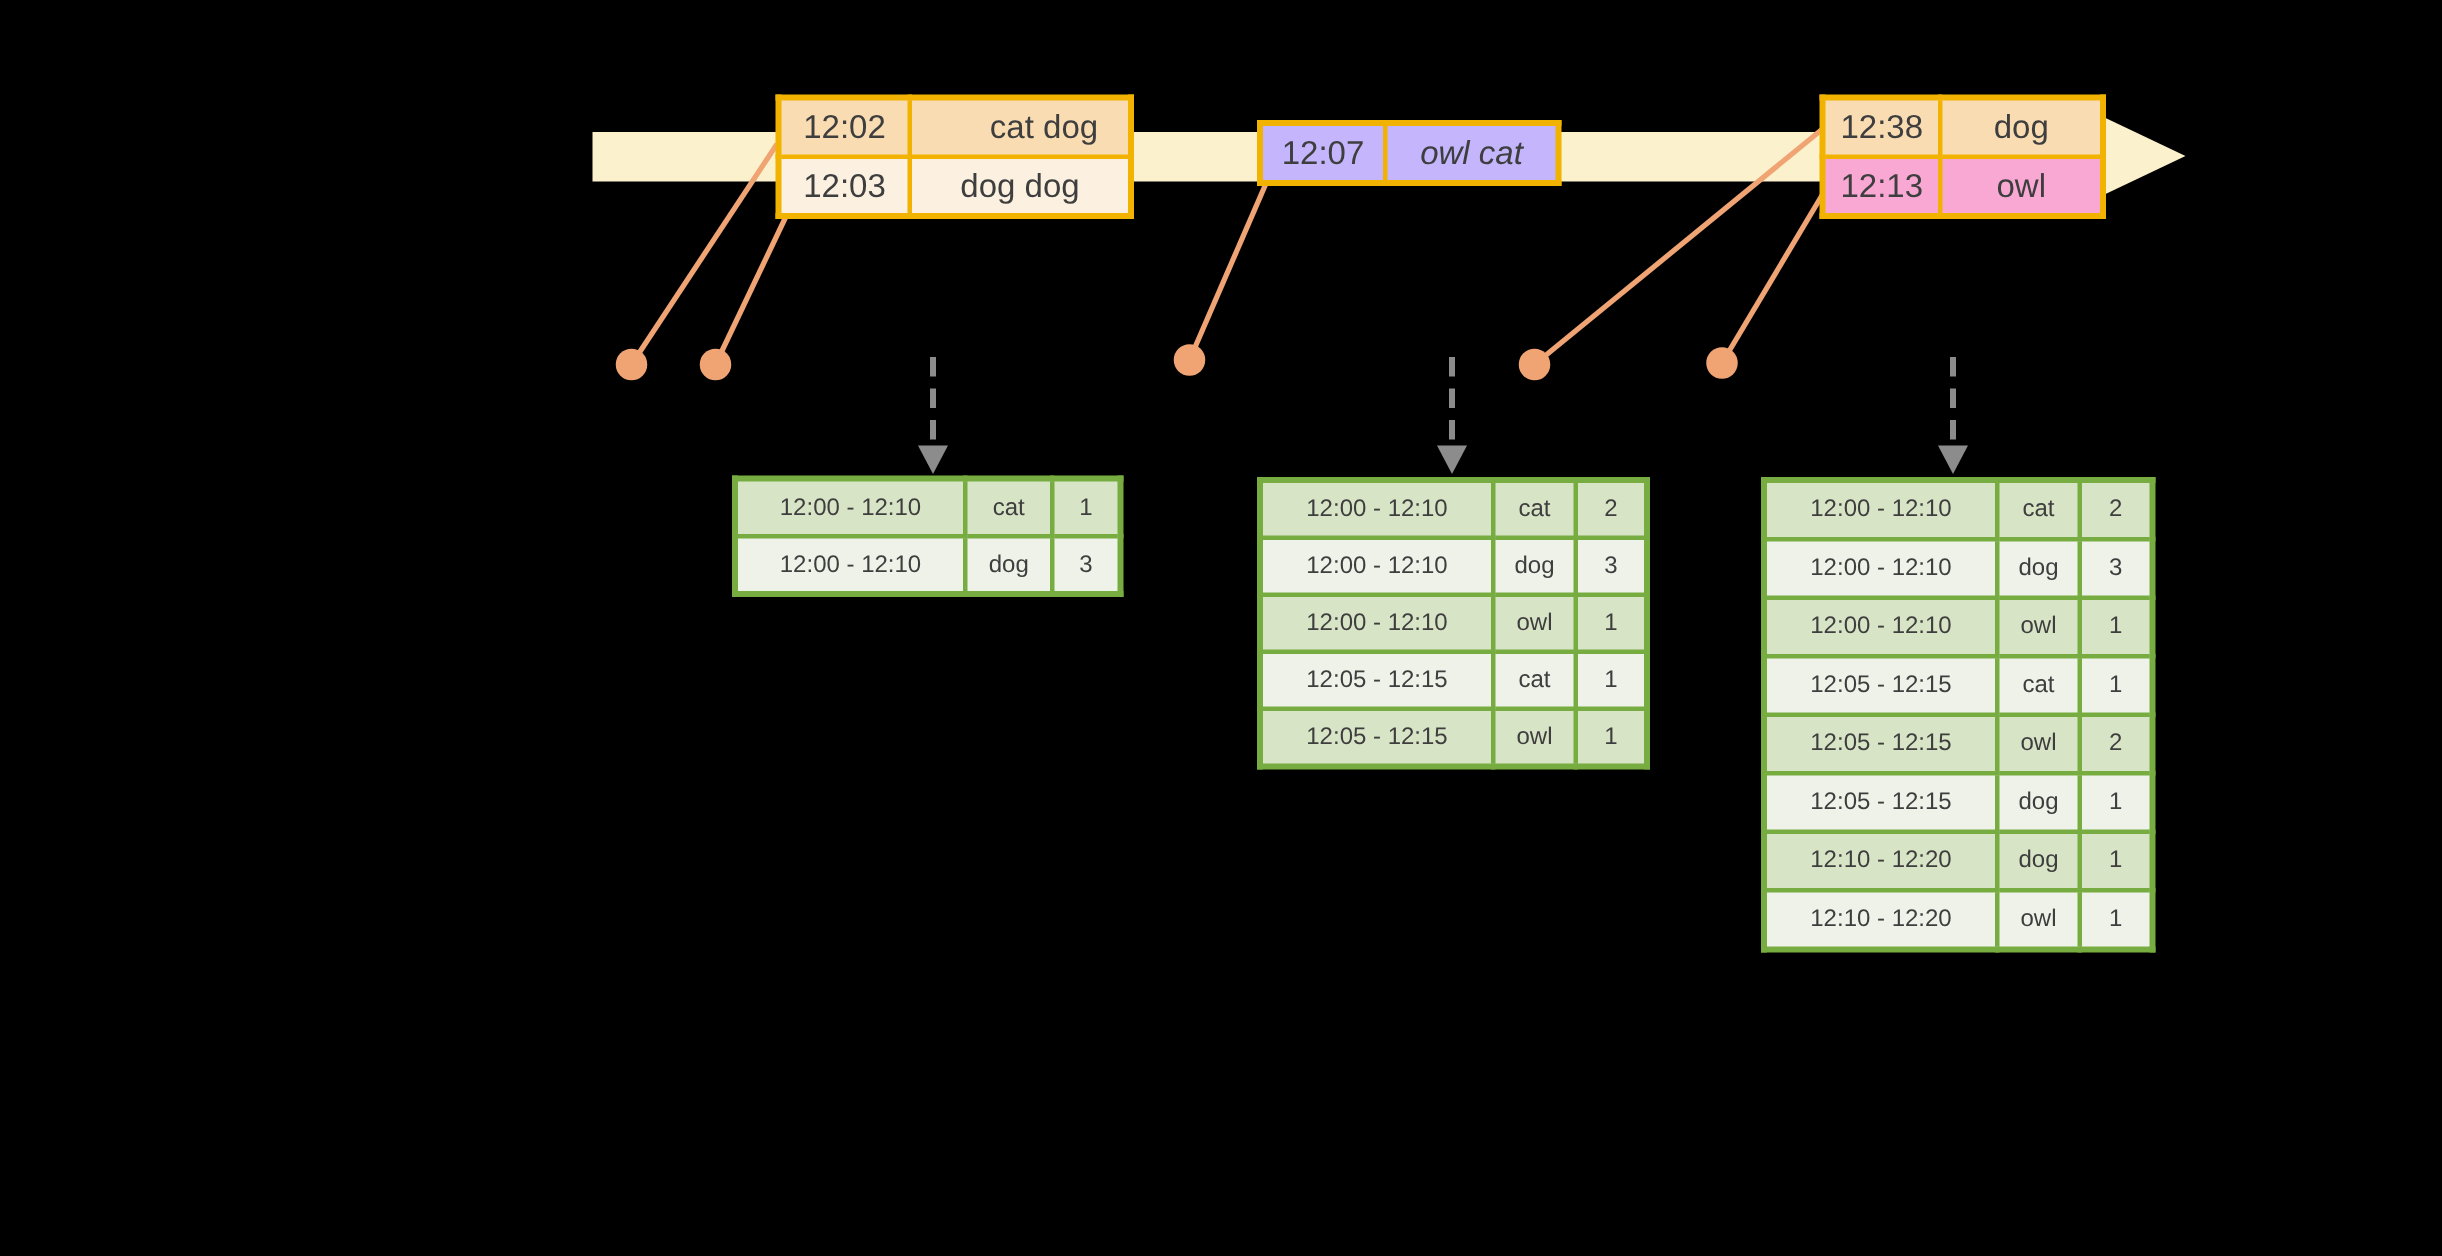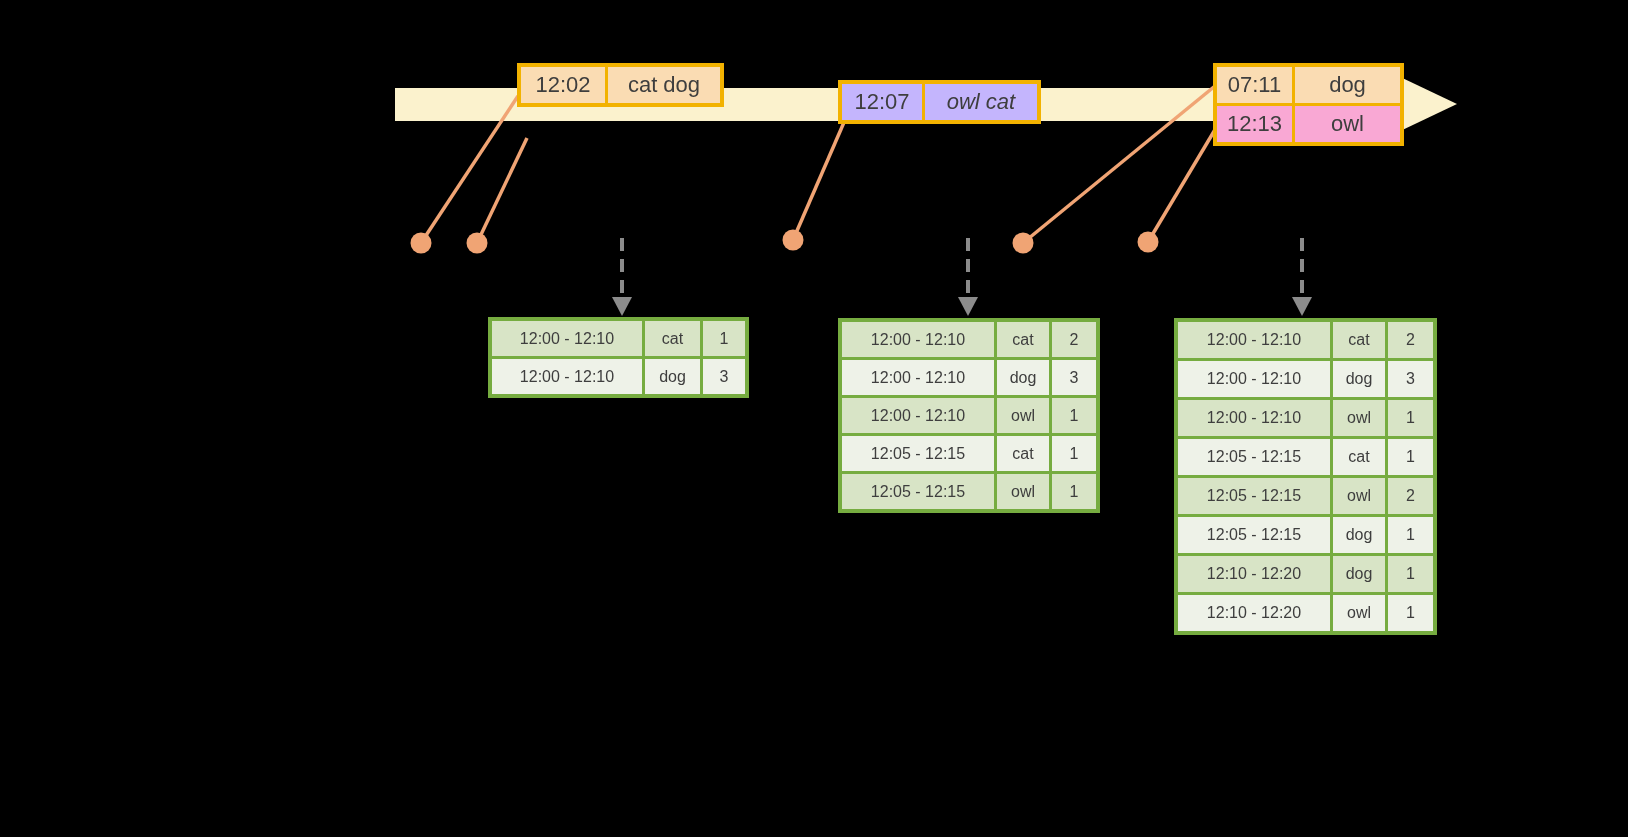--- a/index.html
+++ b/index.html
@@ -41,36 +41,40 @@
       <line x1="968" y1="238" x2="968" y2="298" stroke="#8C8C8C" stroke-width="4" stroke-dasharray="13 8"></line>
       <polygon points="958,297 978,297 968,316" fill="#8C8C8C"></polygon>
       <line x1="1302" y1="238" x2="1302" y2="298" stroke="#8C8C8C" stroke-width="4" stroke-dasharray="13 8"></line>
       <polygon points="1292,297 1312,297 1302,316" fill="#8C8C8C"></polygon>
     </svg>
   <div id="tables">
       <table class="event" style="left: 517px; top: 63px;">
         <tbody>
           <tr style="background: rgb(250, 220, 179);">
             <td style="width: 84px; height: 36px;">12:02</td>
-            <td style="width: 112px; height: 36px;">cat dog</td>
+            <td style="width: 112px; height: 36px; padding-left: 32px;">cat dog</td>
+          </tr>
+          <tr style="background: rgb(252, 241, 224);">
+            <td style="width: 84px; height: 36px;">12:03</td>
+            <td style="width: 112px; height: 36px;">dog dog</td>
           </tr>
         </tbody>
       </table>
       <table class="event" style="left: 838px; top: 80px;">
         <tbody>
           <tr style="background: #c4b5fd;">
             <td style="width: 80px; height: 36px;">12:07</td>
             <td style="width: 112px; height: 36px; font-style: italic;">owl cat</td>
           </tr>
         </tbody>
       </table>
       <table class="event" style="left: 1213px; top: 63px;">
         <tbody>
           <tr style="background: rgb(250, 220, 179);">
-            <td style="width: 75px; height: 36px;">07:11</td>
+            <td style="width: 75px; height: 36px;">12:38</td>
             <td style="width: 105px; height: 36px;">dog</td>
           </tr>
           <tr style="background: #f9a8d4;">
             <td style="width: 75px; height: 36px;">12:13</td>
             <td style="width: 105px; height: 36px;">owl</td>
           </tr>
         </tbody>
       </table>
       <table class="result" style="left: 488px; top: 317px;">
         <tbody>

